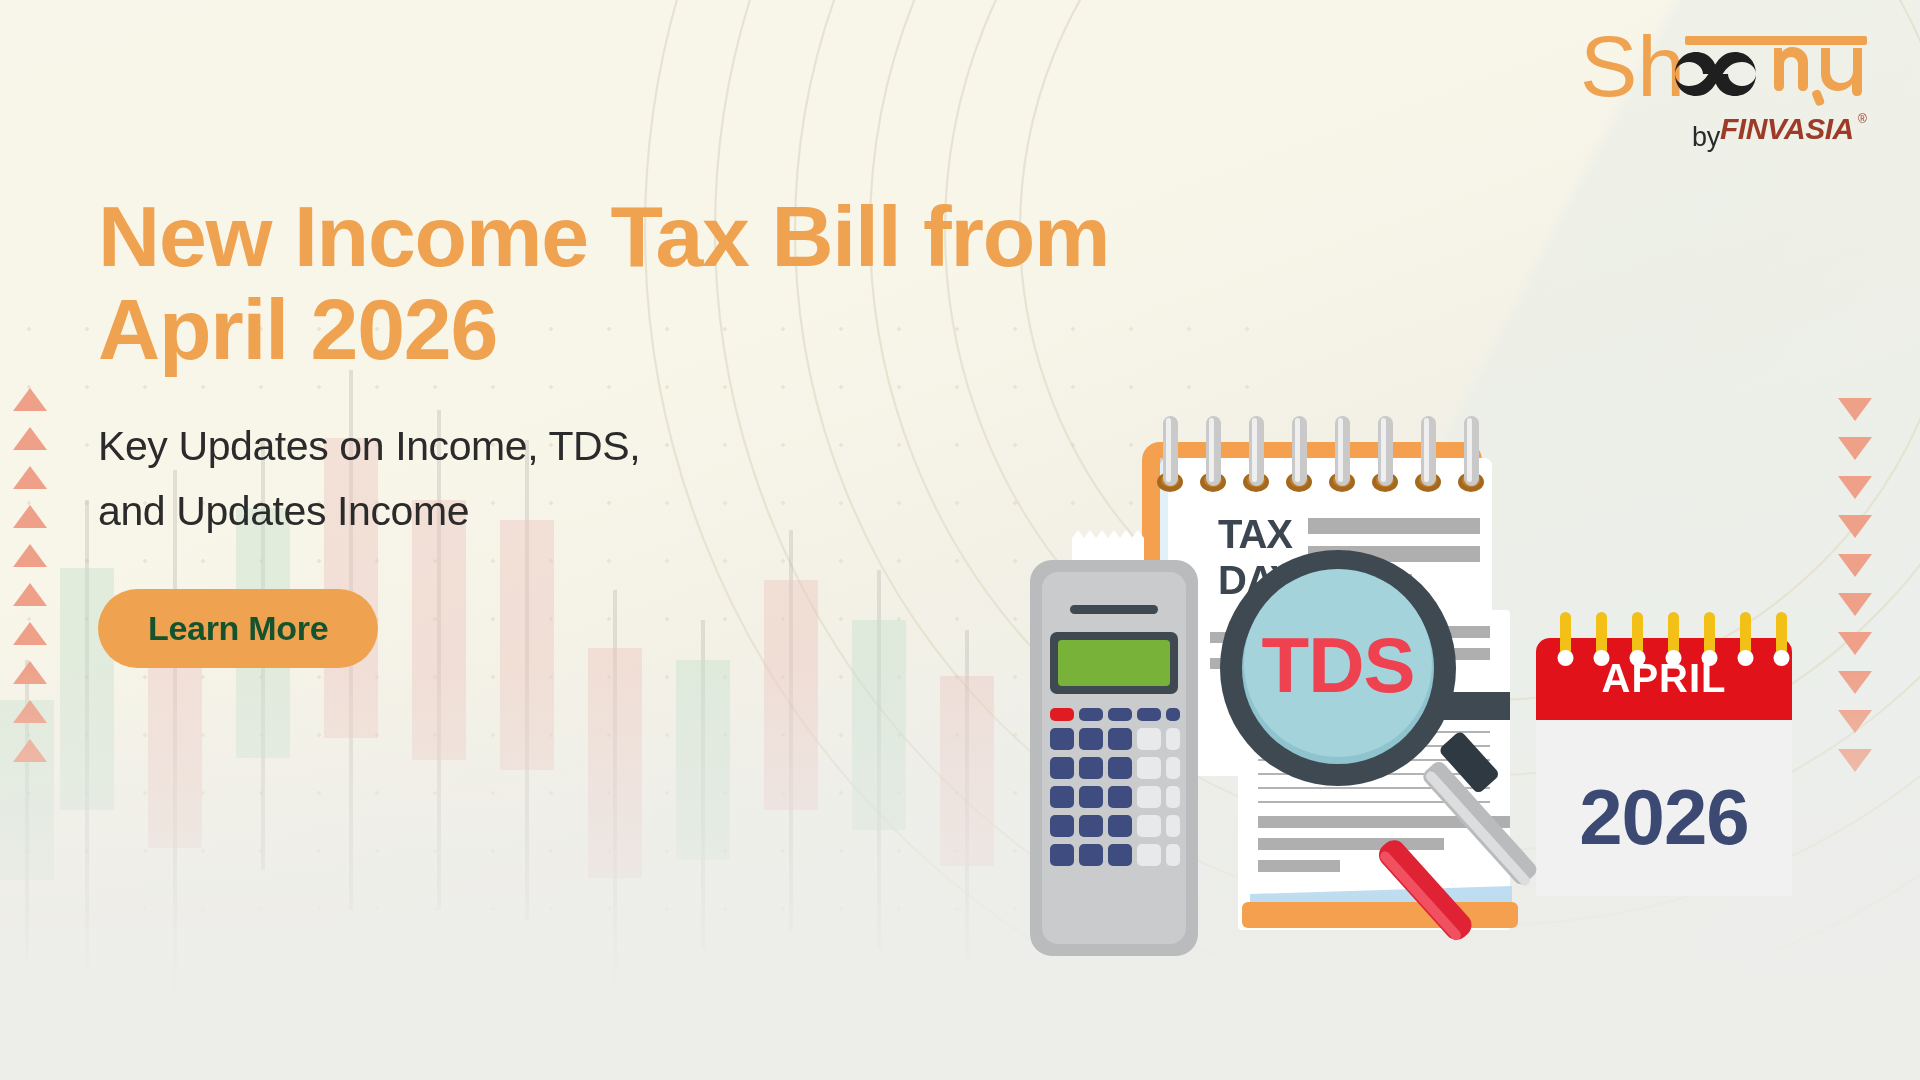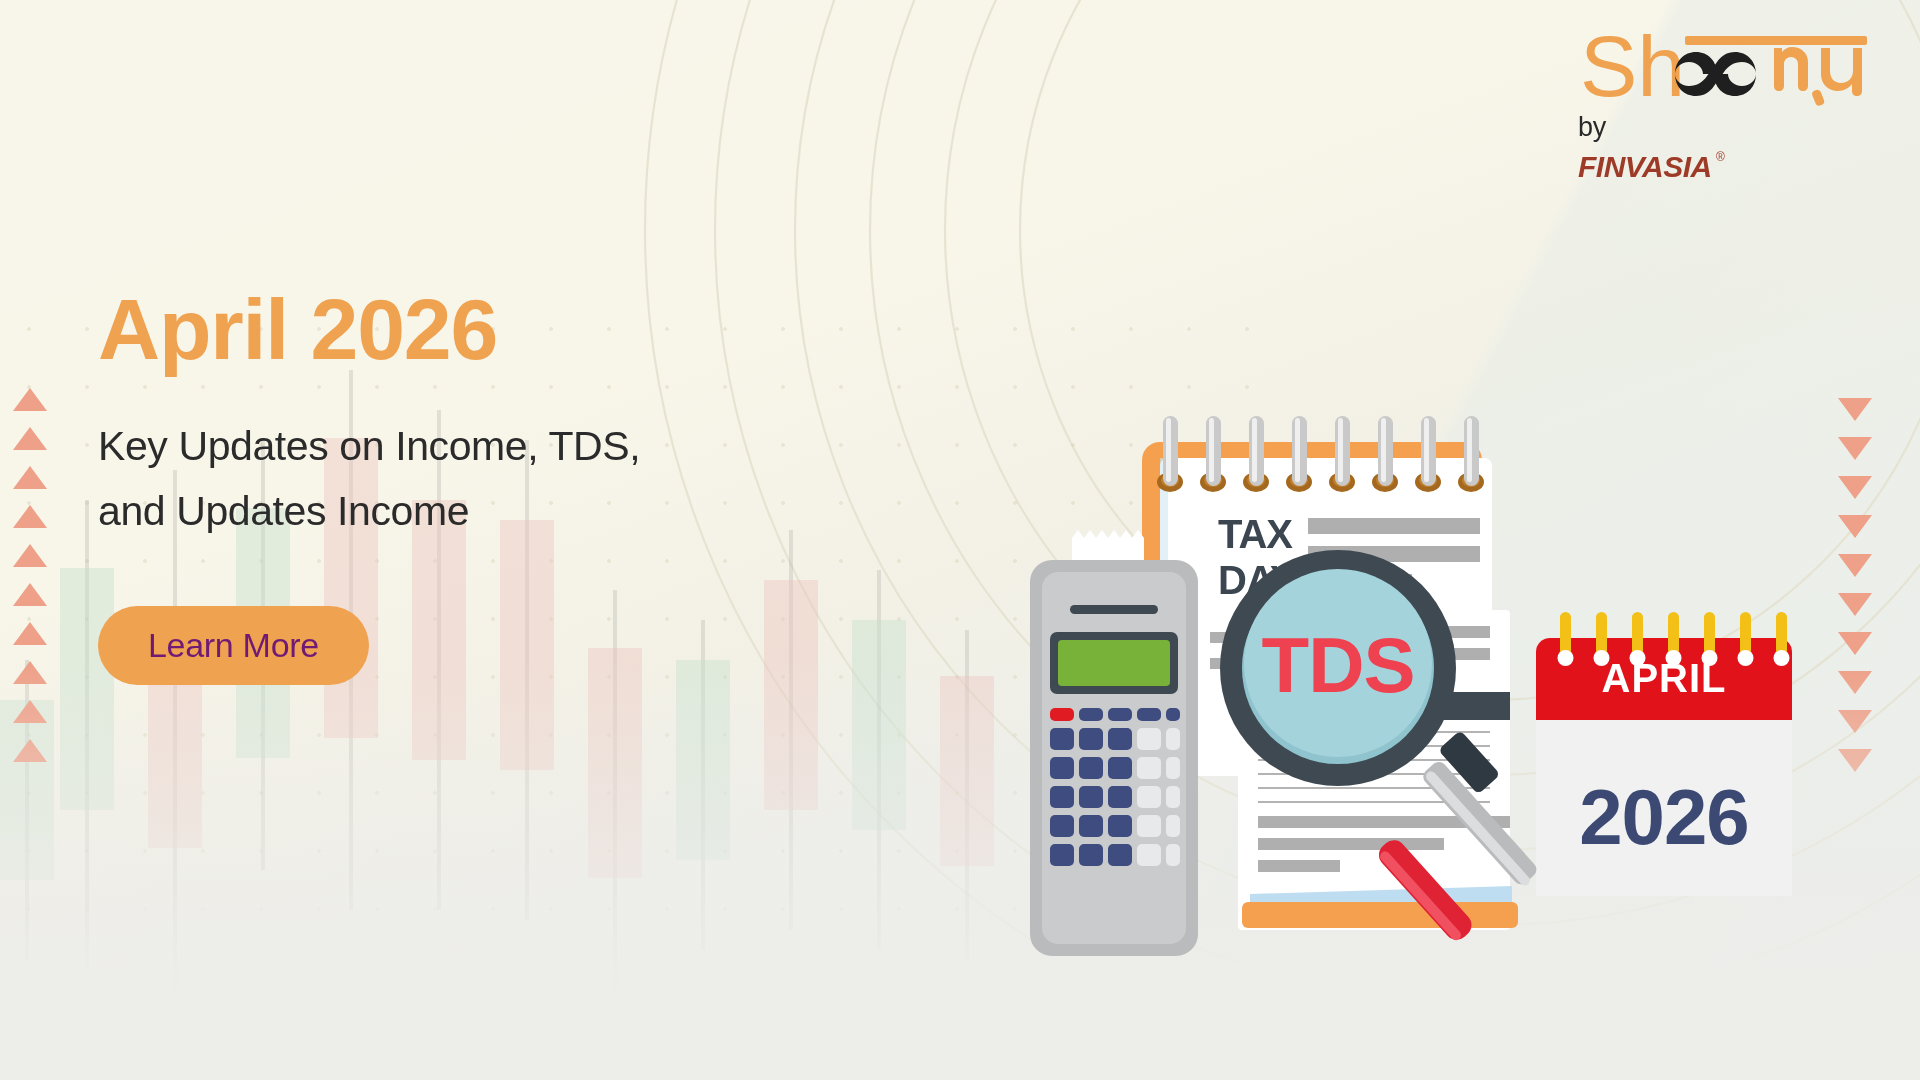--- a/index.html
+++ b/index.html
@@ -61,43 +61,43 @@
   .tri { width:0; height:0; }
   .tri.up   { border-left:17px solid transparent; border-right:17px solid transparent; border-bottom:23px solid #EEA088; }
   .tri.down { border-left:17px solid transparent; border-right:17px solid transparent; border-top:23px solid #EEA088; }
   #tri-left  { left:13px;  top:388px; }
   #tri-right { right:48px; top:398px; }
 
   
   .logo { position:absolute; top:22px; right:42px; z-index:20; }
   .logo-mark { display:flex; align-items:flex-start; justify-content:flex-end; }
   .logo-mark svg { display:block; }
-  .logo-by { display:flex; align-items:baseline; justify-content:flex-end; gap:7px; margin-top:-2px; padding-right:6px;flex-direction:column; }
+  .logo-by { display:flex; align-items:baseline; justify-content:flex-end; margin-top:-2px; padding-right:6px; }
   .logo-by-text { font-size:27px; color:#2A2A2A; font-weight:400; letter-spacing:-.3px; }
   .logo-brand { display:flex; align-items:baseline; }
   .logo-brand svg { display:block; }
 
   
   .copy { position:absolute; left:98px; top:190px; z-index:15; width:1080px; }
   .headline {
     font-size:86px; line-height:1.08; font-weight:700;
     color:#EFA24F; letter-spacing:-1.2px;
     font-family:"Liberation Sans", sans-serif;
   }
   .subhead {
     margin-top:38px;
     font-size:41px; line-height:1.58; font-weight:400;
     color:#2B2B2B; letter-spacing:-.4px;
     max-width:790px;
   }
   .cta {
-    margin-top:63px;
+    margin-top:46px;
     display:inline-flex; align-items:center; justify-content:center;
-    background:#EFA24F; color:#701a75;
-    font-size:34px; font-weight:400; letter-spacing:-.3px;
+    background:#EFA24F; color:#14532d;
+    font-size:34px; font-weight:700; letter-spacing:-.3px;
     padding:20px 50px; border-radius:44px; border:none;
     cursor:pointer; font-family:"Liberation Sans", sans-serif;
   }
 
   
   .illus { position:absolute; left:1020px; top:420px; width:800px; height:600px; z-index:12; }
   .illus svg { display:block; width:100%; height:100%; overflow:visible; }
 </style>
 </head>
 <body>
@@ -226,21 +226,21 @@
         <svg width="152" height="34" viewBox="0 0 152 34" fill="none">
           <text x="0" y="27" font-family="Liberation Sans, sans-serif" font-size="30" font-weight="700" font-style="italic" fill="#9E3B28" letter-spacing="-.5">FINVASIA</text>
           <text x="138" y="11" font-family="Liberation Sans, sans-serif" font-size="12" fill="#9E3B28">®</text>
         </svg>
       </span>
     </div>
   </div>
 
   <div class="copy">
     <h1 class="headline">
-      <br>
+      <span>New Income Tax Bill from</span><br>
       <span>April 2026</span>
     </h1>
     <p class="subhead">
       <span>Key Updates on Income, TDS,</span><br>
       <span>and Updates Income</span>
     </p>
     <button class="cta">Learn More</button>
   </div>
 
   <div class="illus">

